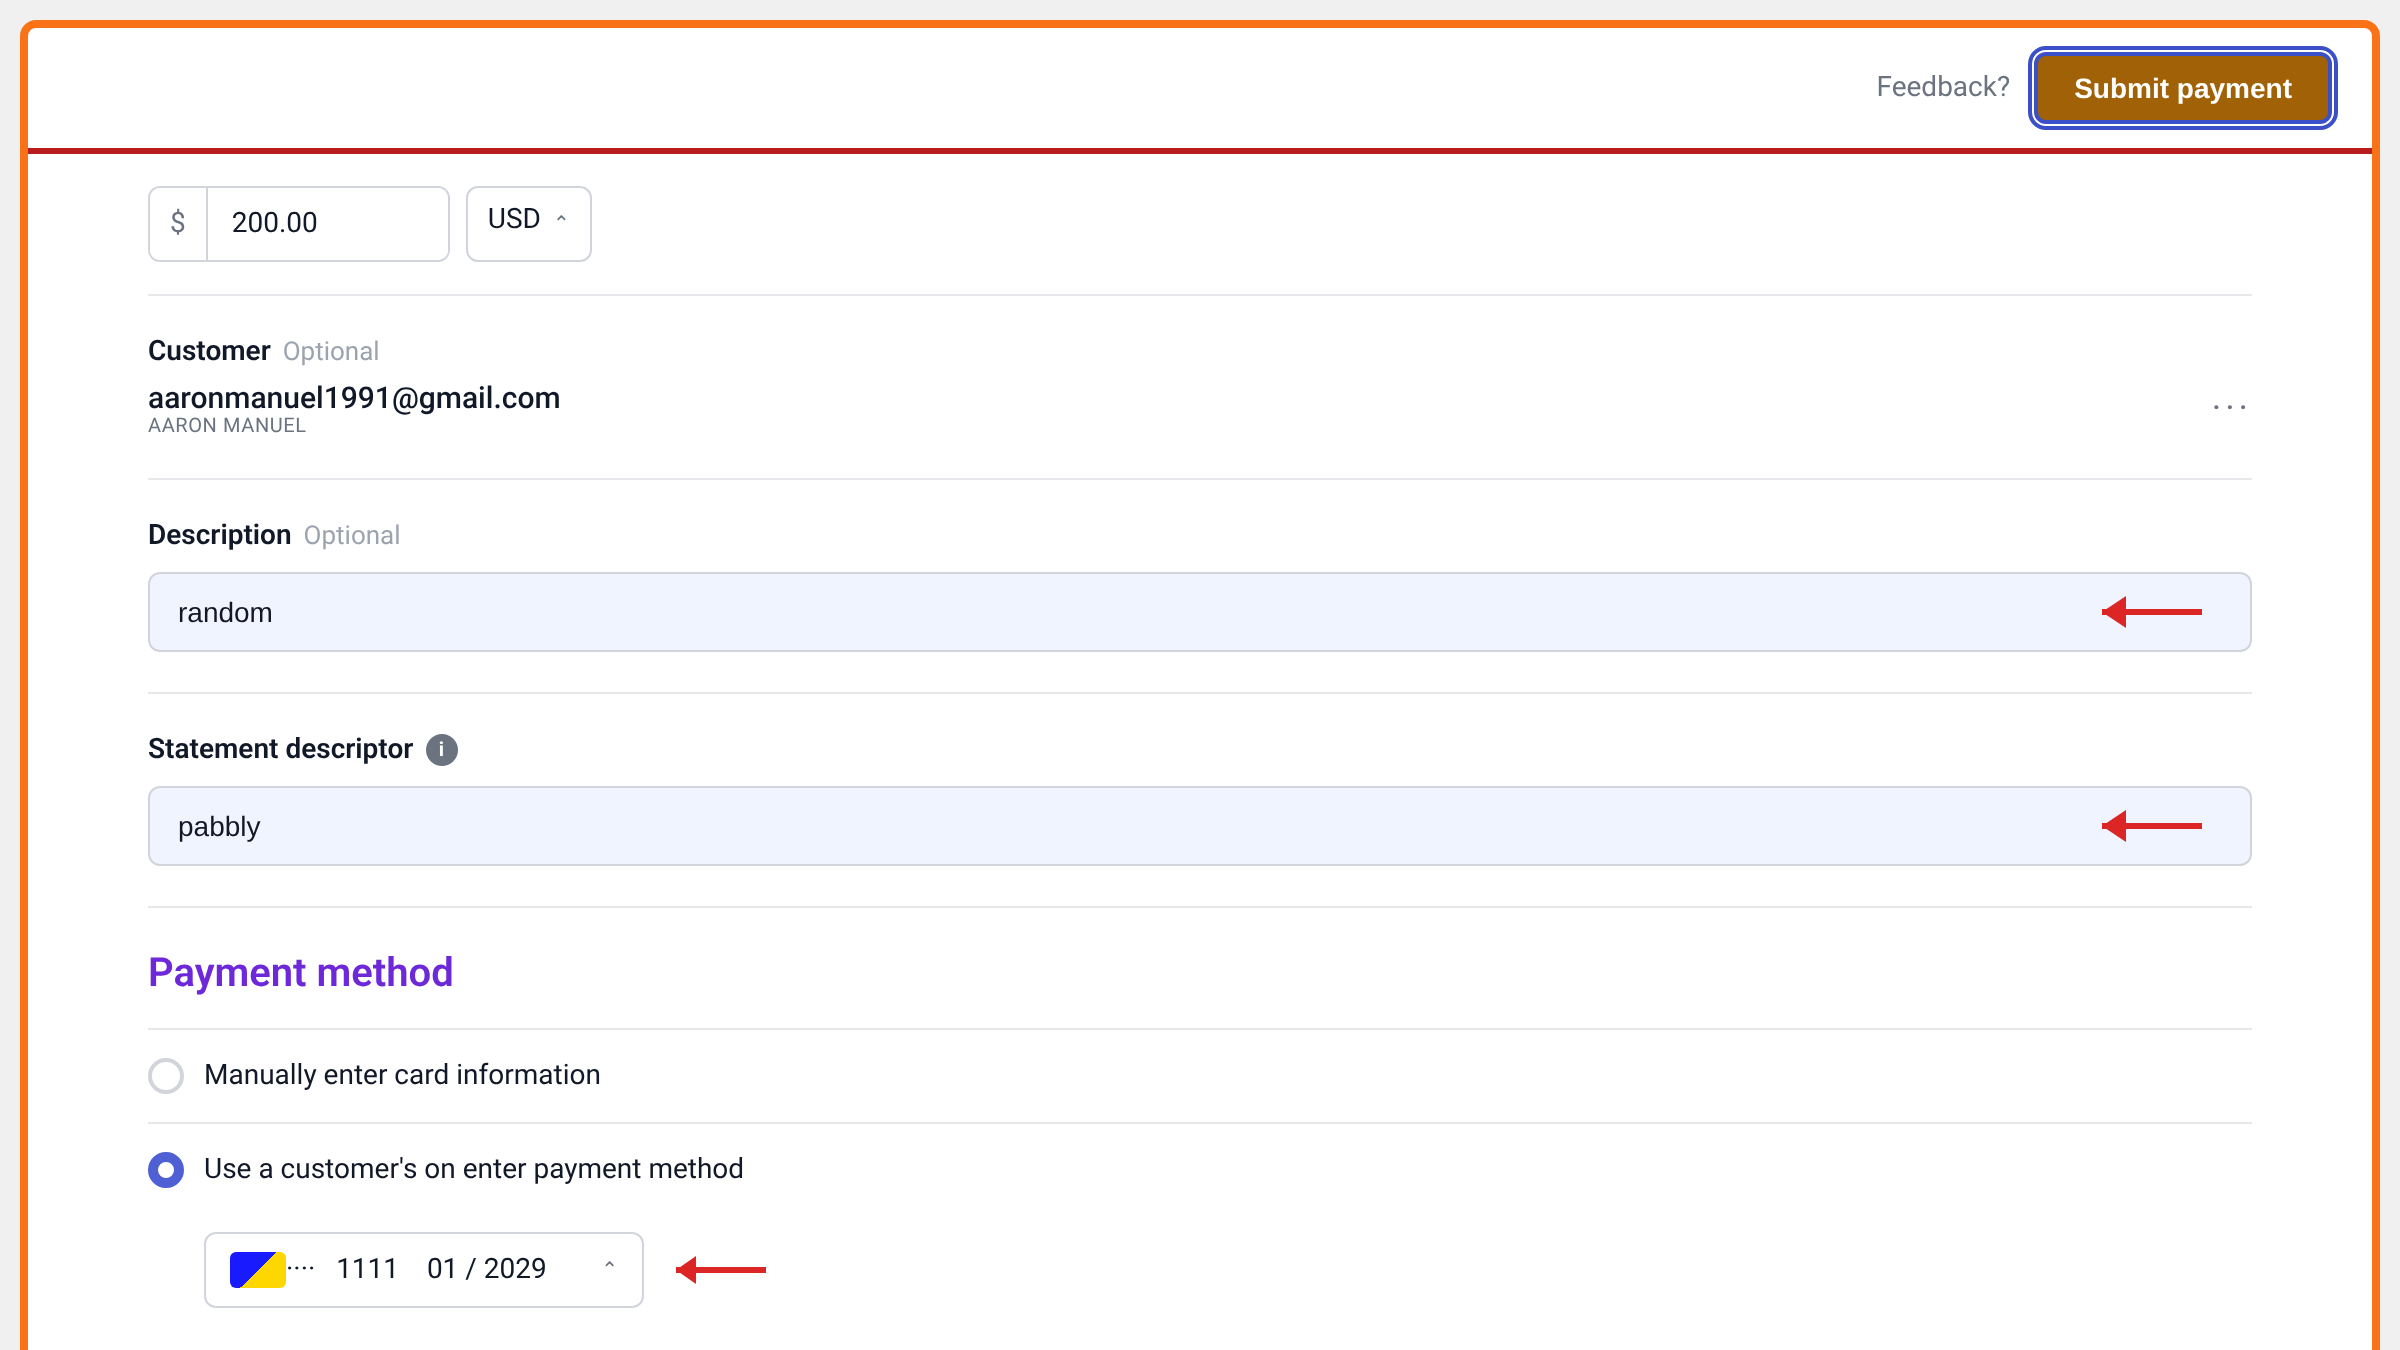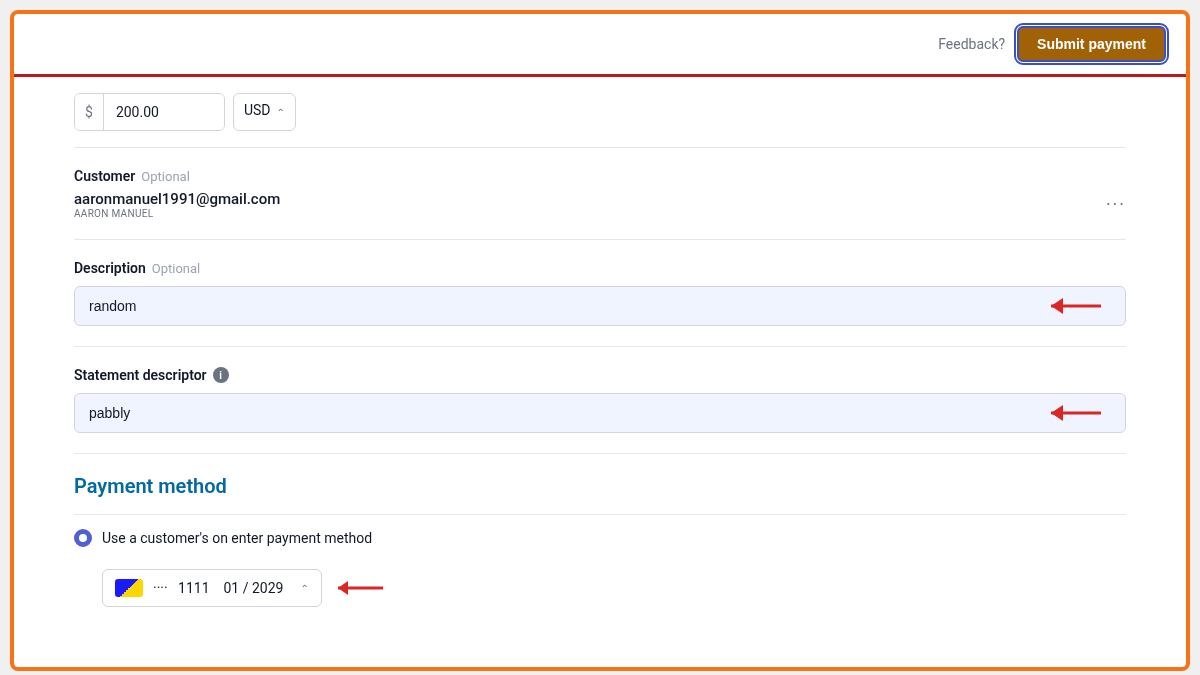--- a/index.html
+++ b/index.html
@@ -221,21 +221,21 @@
       font-weight: bold;
       cursor: pointer;
     }
     
     .payment-section {
       padding: 20px 0;
     }
     .payment-title {
       font-size: 20px;
       font-weight: 600;
-      color: #0369a1;
+      color: #6d28d9;
       margin-bottom: 16px;
     }
     .radio-option {
       display: flex;
       align-items: center;
       gap: 10px;
       padding: 14px 0;
       border-top: 1px solid #e5e7eb;
       cursor: pointer;
     }
@@ -262,21 +262,20 @@
       gap: 16px;
       margin-top: 8px;
       padding-left: 28px;
     }
     .card-dropdown {
       display: flex;
       align-items: center;
       border: 1px solid #d1d5db;
       border-radius: 6px;
       padding: 6px 12px;
-      gap: 10px;
       background: #fff;
       cursor: pointer;
       height: 38px;
       min-width: 220px;
     }
     .card-logo {
       width: 28px;
       height: 18px;
       background: linear-gradient(135deg, #1a1aff 50%, #ffd700 50%);
       border-radius: 3px;
@@ -370,20 +369,24 @@
       </div>
       <div class="field-input">
         <input type="text" value="pabbly" style="">
         <div class="arrow-red"></div>
       </div>
     </div>
 
     <div class="payment-section">
       <div class="payment-title">Payment method</div>
 
+      <div class="radio-option">
+        <div class="radio-circle"></div>
+        <span class="radio-label">Manually enter card information</span>
+      </div>
 
       <div class="radio-option">
         <div class="radio-circle selected"></div>
         <span class="radio-label">Use a customer's on enter payment method</span>
       </div>
 
       <div class="card-select-row">
         <div class="card-dropdown">
           <div class="card-logo"></div>
           <span class="card-info">

